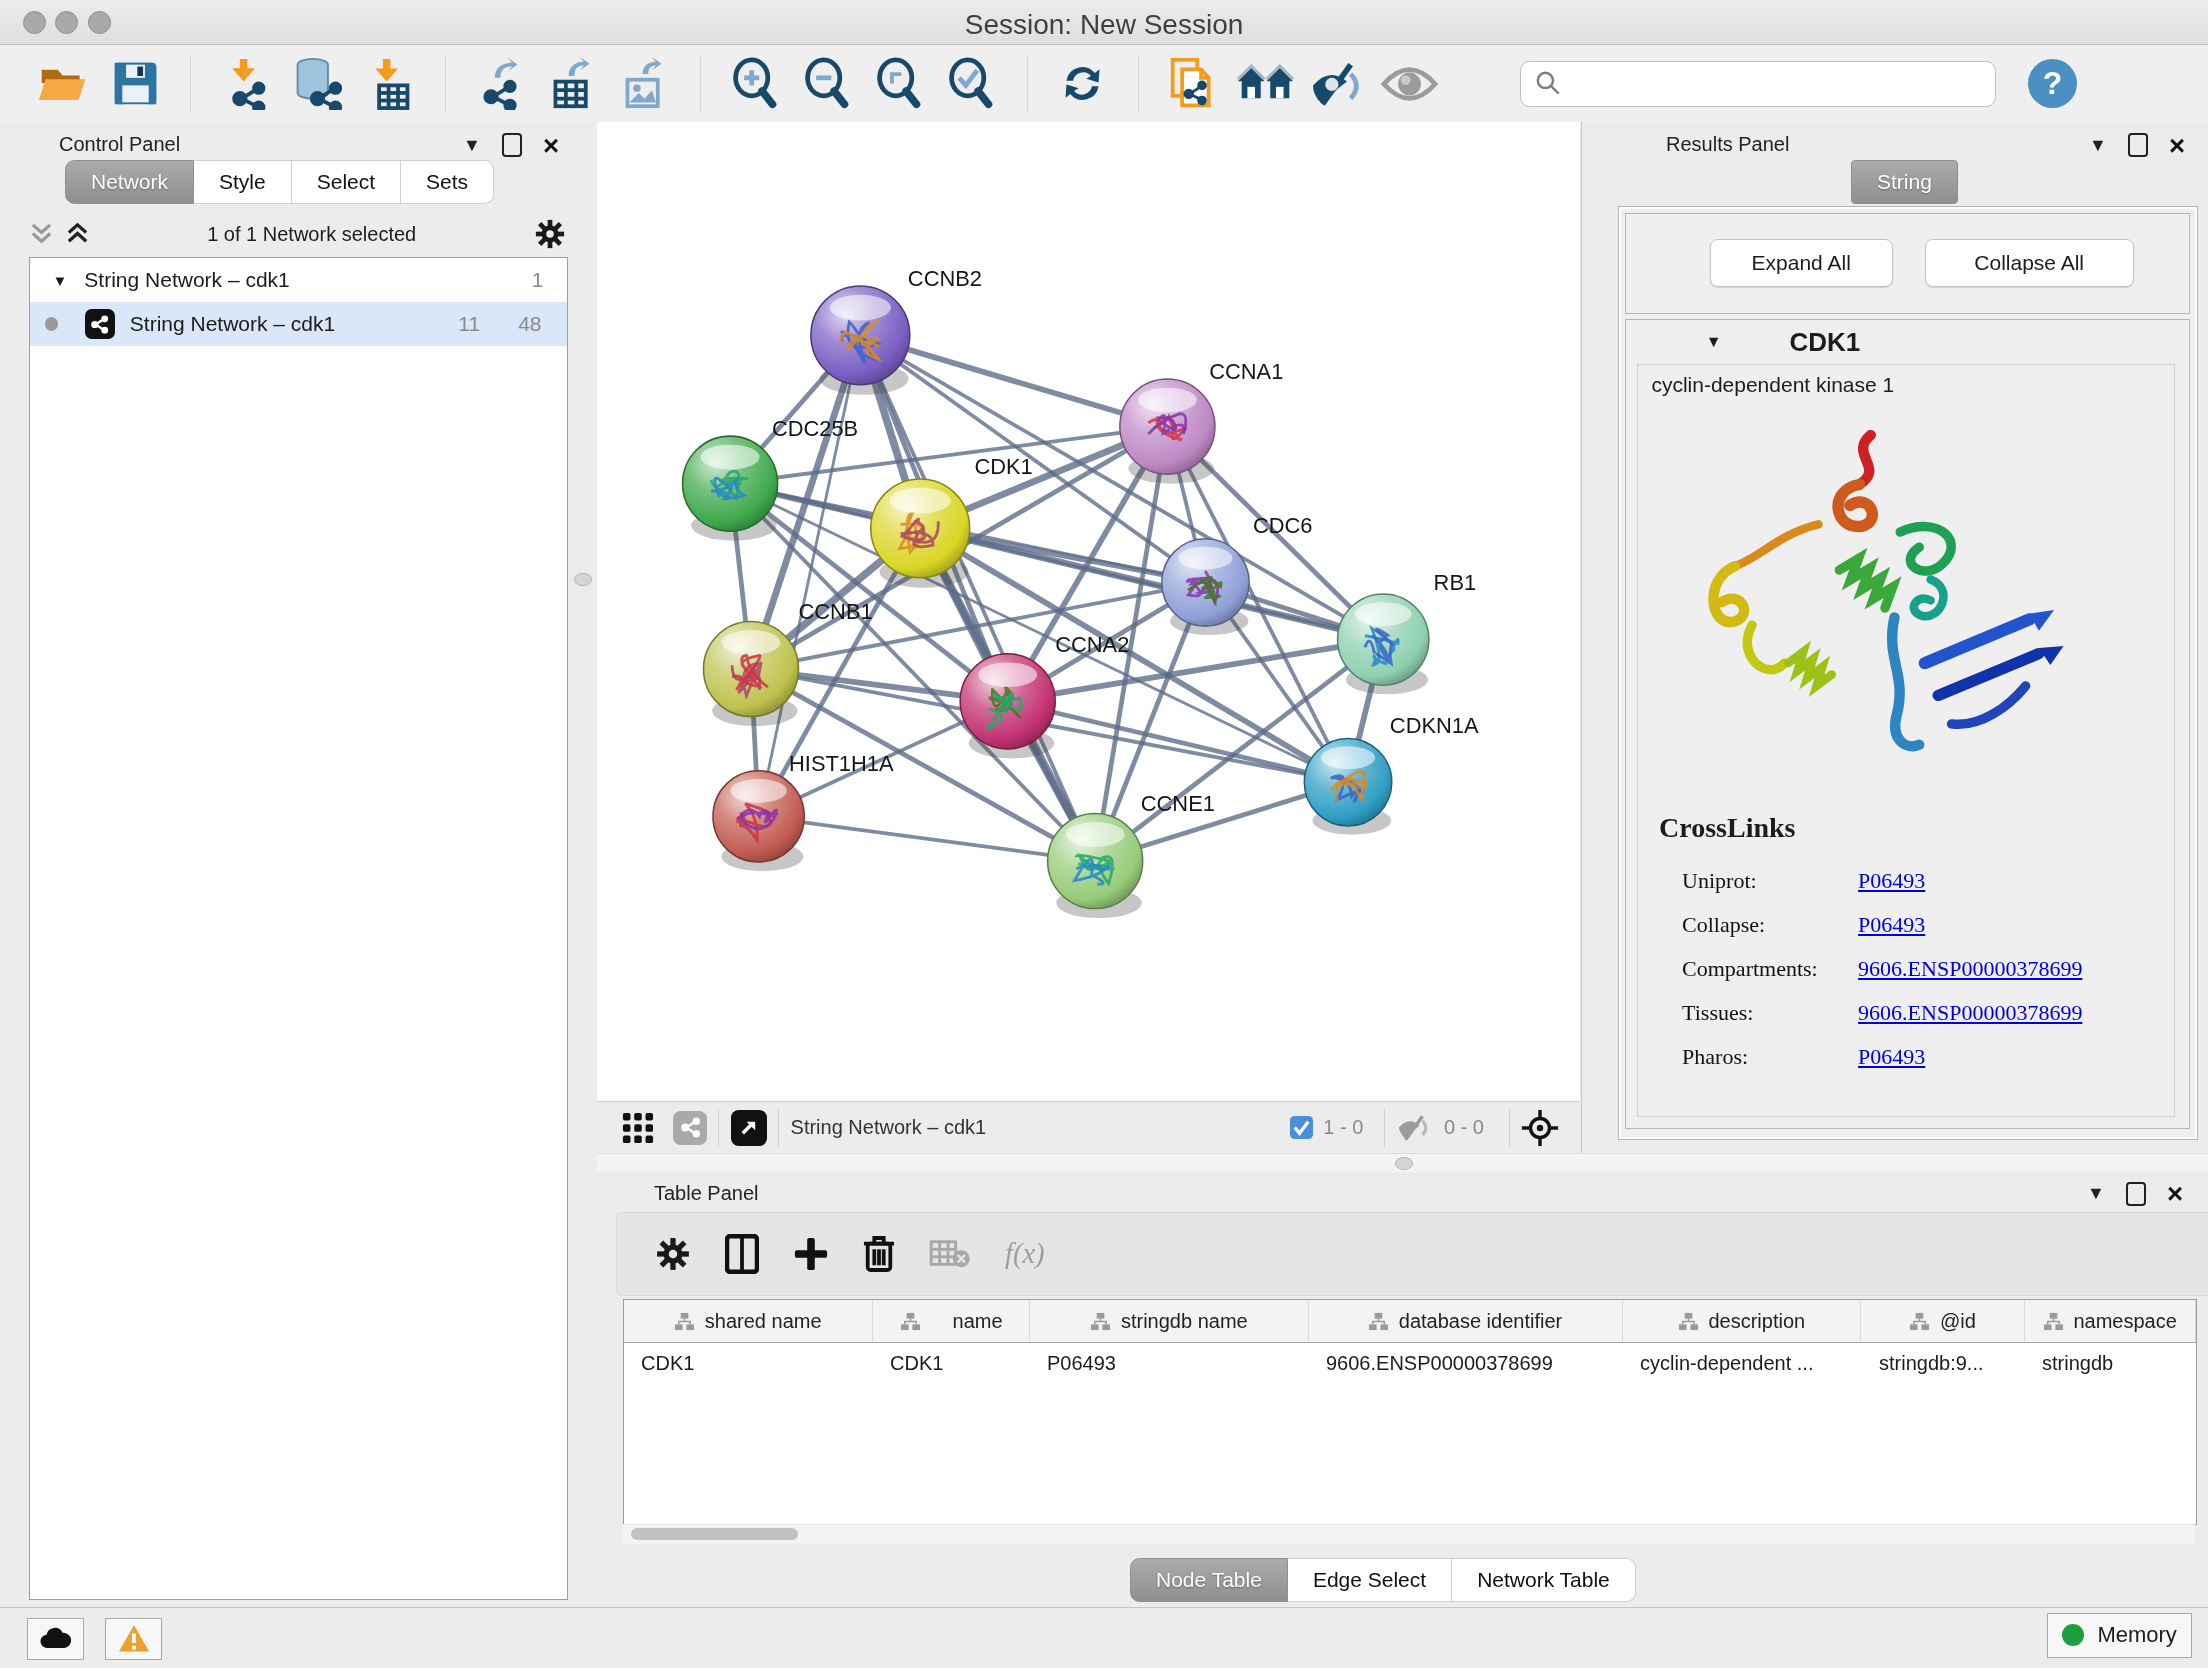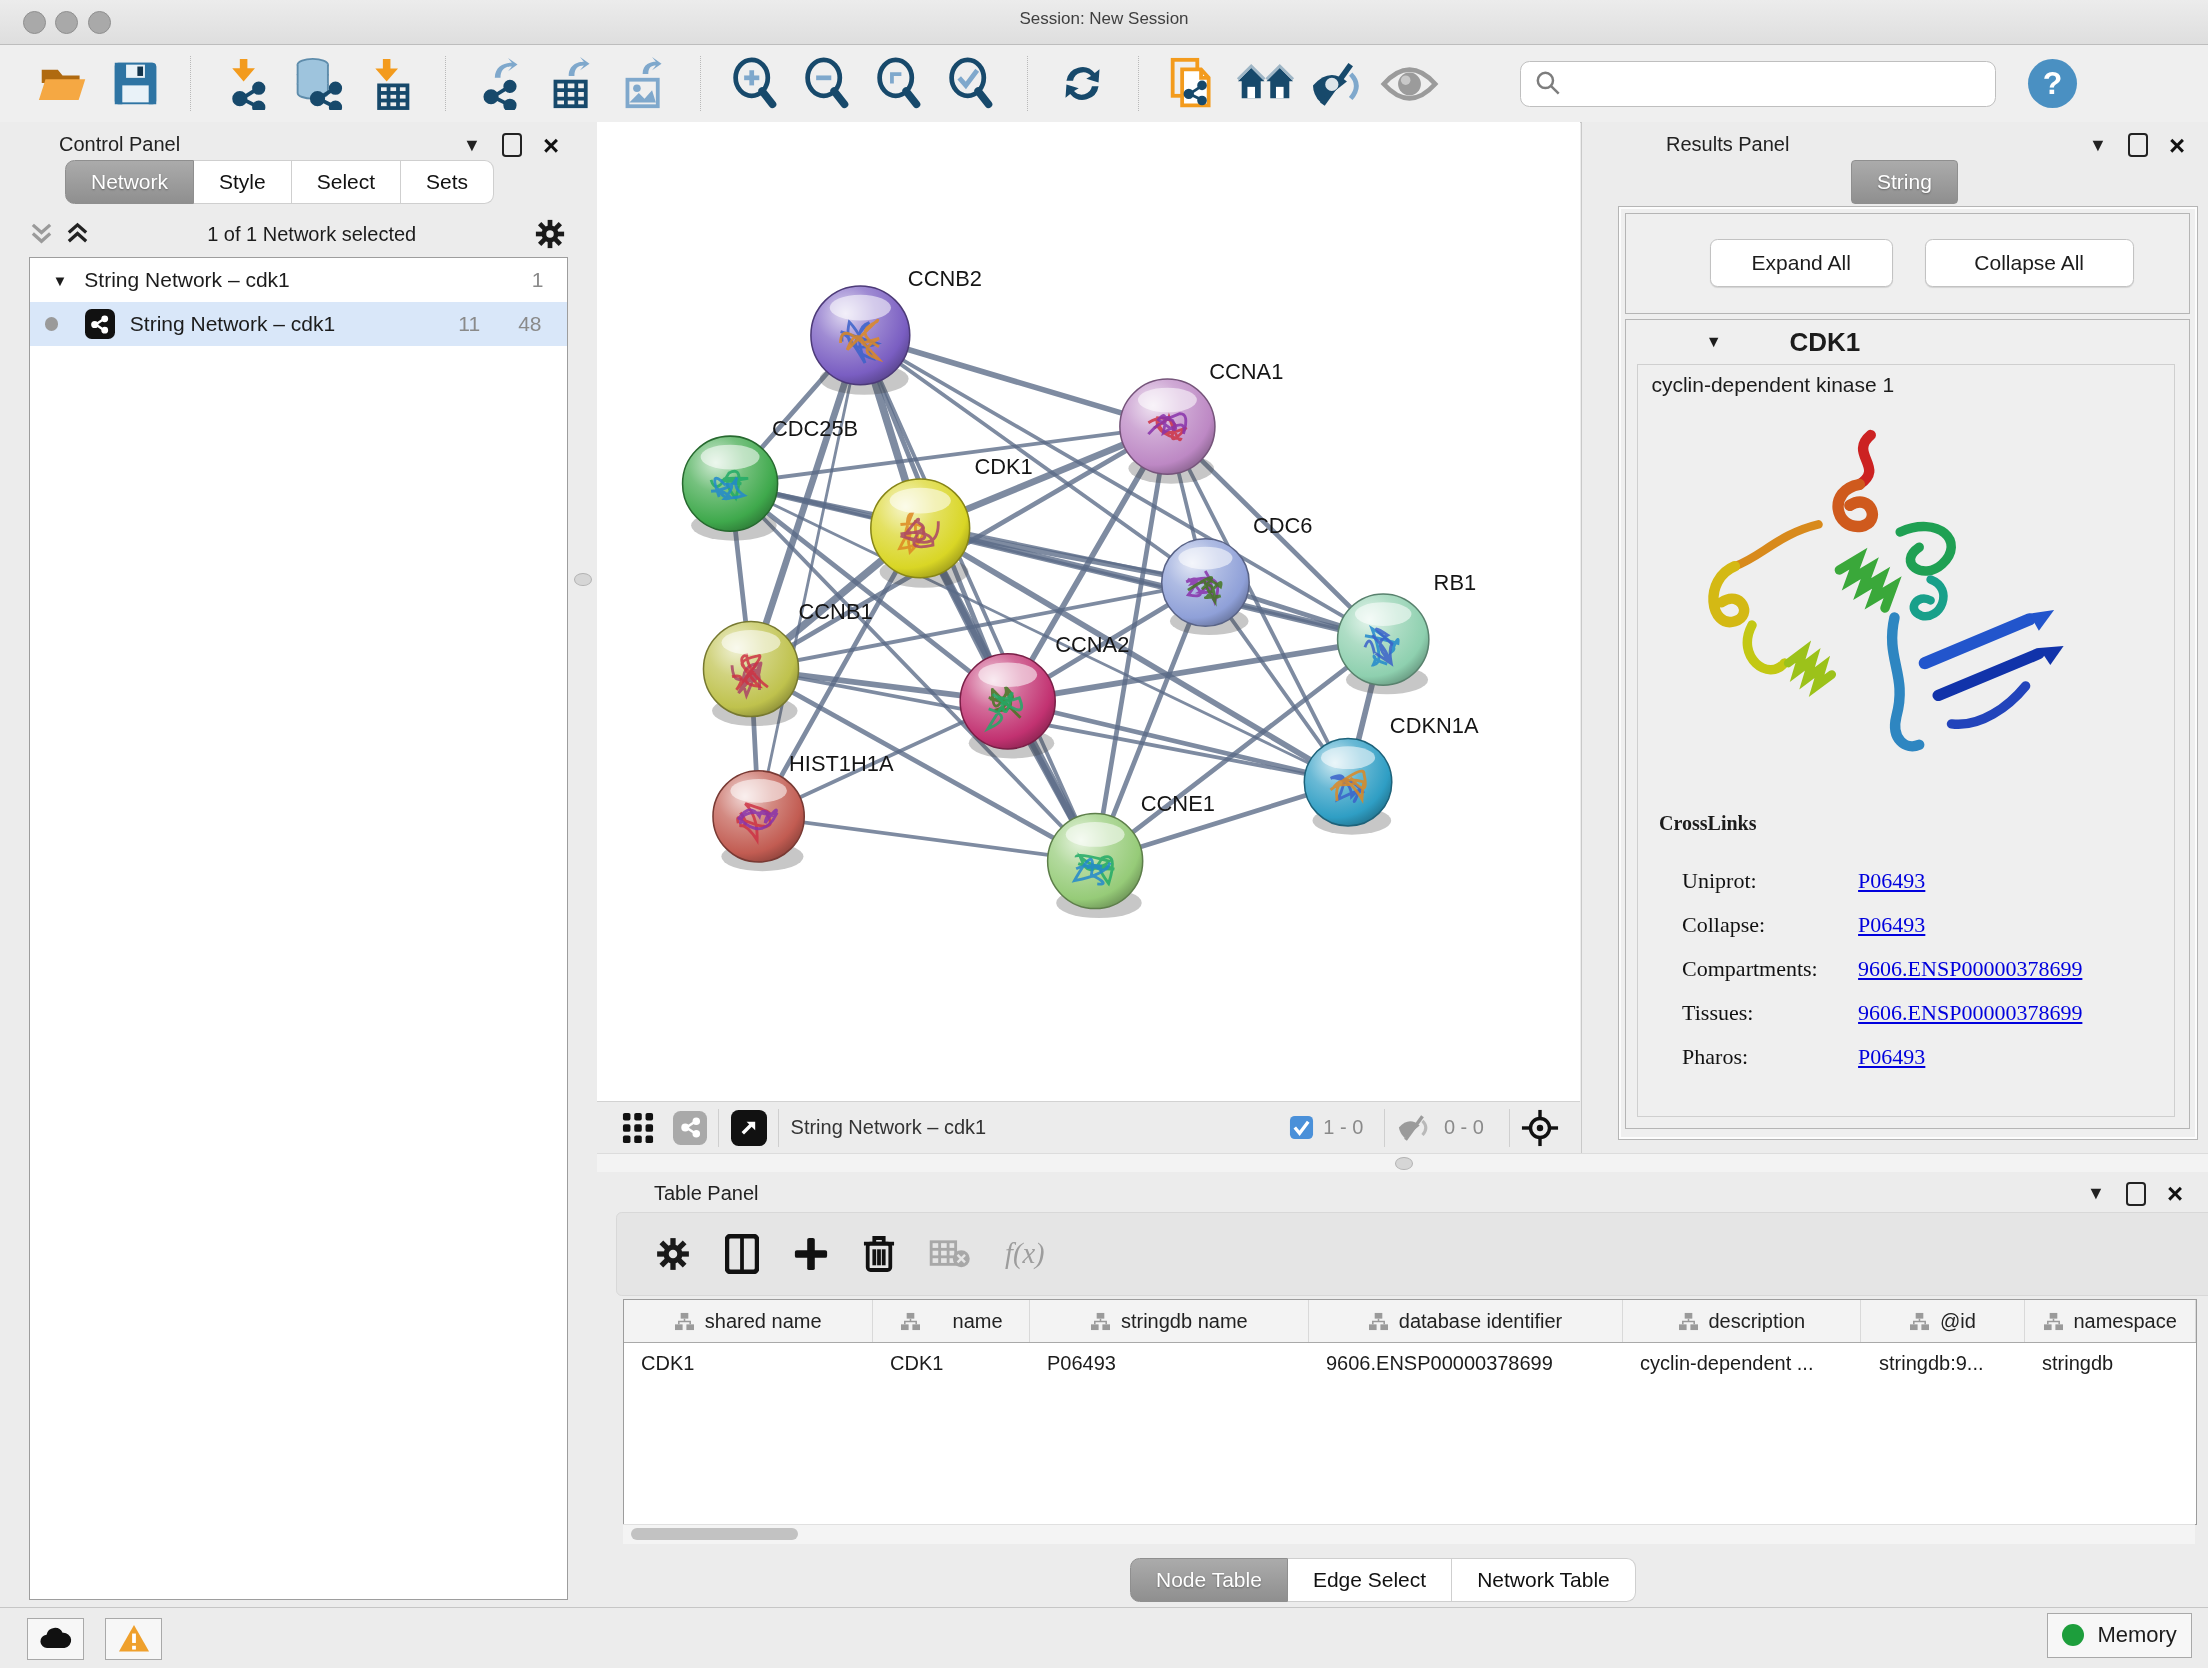--- a/index.html
+++ b/index.html
@@ -1,21 +1,21 @@
 <!DOCTYPE html>
 <html style="font-size:15px"><head>
 <meta charset="utf-8">
 <style>
   html,body{margin:0;padding:0;}
   body{width:2208px;height:1668px;background:#ececec;font-family:"Liberation Sans","DejaVu Sans",sans-serif;color:#1c1c1c;position:relative;overflow:hidden;-webkit-font-smoothing:antialiased;}
   .abs{position:absolute;}
   
   .titlebar{top:0;left:0;width:2208px;height:44px;background:linear-gradient(#ececec,#dedede);border-bottom:1px solid #bdbdbd;}
   .tl{width:21px;height:21px;border-radius:50%;background:#a9a9a9;border:1px solid #8f8f8f;top:10.5px;}
-  .title{width:100%;text-align:center;top:8.6px;font-size:17px;font-weight:500;color:#3f3f3f;}
+  .title{width:100%;text-align:center;top:8.6px;font-size:28px;font-weight:500;color:#3f3f3f;}
   
   .toolbar{top:45px;left:0;width:2208px;height:77px;background:#efefef;border-bottom:1px solid #c6c6c6;display:flex;align-items:center;}
   .tb-group{display:flex;align-items:center;height:61px;padding:0 13.3px;}
   .tb-sep{width:0;height:55px;border-left:1.9px dotted #b9b9b9;margin:0 5.7px;}
   .tb-btn{width:72px;height:61px;display:flex;align-items:center;justify-content:center;}
   .searchbox{width:474px;height:44px;background:#fff;border:1.9px solid #bfbfbf;border-radius:9.5px;margin-left:61px;display:flex;align-items:center;}
   .searchbox input{border:none;outline:none;font-size:21px;flex:1;background:transparent;height:38px;}
   .help-btn{width:49px;height:49px;border-radius:50%;background:#4a90c2;color:#fff;font-size:32px;font-weight:bold;display:flex;align-items:center;justify-content:center;margin-left:32px;}
   
   .win-icons{display:flex;align-items:center;gap:21px;}
@@ -635,21 +635,21 @@
             <path d="M236 120 c40 -18 70 10 44 34 c-20 18 -48 -2 -24 -18" stroke="#1fa053" stroke-width="10"></path>
             <path d="M268 170 c26 10 10 44 -10 38 c-16 -6 -4 -24 10 -16" stroke="#18a08a" stroke-width="9"></path>
             <path d="M230 210 c-10 44 14 60 2 104 c-6 24 10 36 24 30" stroke="#2e86c1" stroke-width="11"></path>
             <path d="M262 258 L372 212" stroke="#2255cc" stroke-width="13"></path>
             <path d="M276 292 L382 248" stroke="#1133aa" stroke-width="12"></path>
             <path d="M290 322 c30 4 60 -18 78 -40" stroke="#2244bb" stroke-width="10"></path>
           </g>
           <path d="M372 206 l26 -4 -16 22z" fill="#2255cc"></path>
           <path d="M382 242 l26 -2 -14 20z" fill="#1133aa"></path>
         </svg>
-        <div class="abs serif" style="left:21px;top:447px;font-size:20px;font-weight:bold">CrossLinks</div>
+        <div class="abs serif" style="left:21px;top:447px;font-size:28px;font-weight:bold">CrossLinks</div>
         <div class="abs serif" style="left:44px;top:485px;width:476px" id="xl-rows">
             <div class="xl-row">
               <span class="xl-label">Uniprot:</span>
               <span class="xl-link">P06493</span>
             </div>
             <div class="xl-row">
               <span class="xl-label">Collapse:</span>
               <span class="xl-link">P06493</span>
             </div>
             <div class="xl-row">

